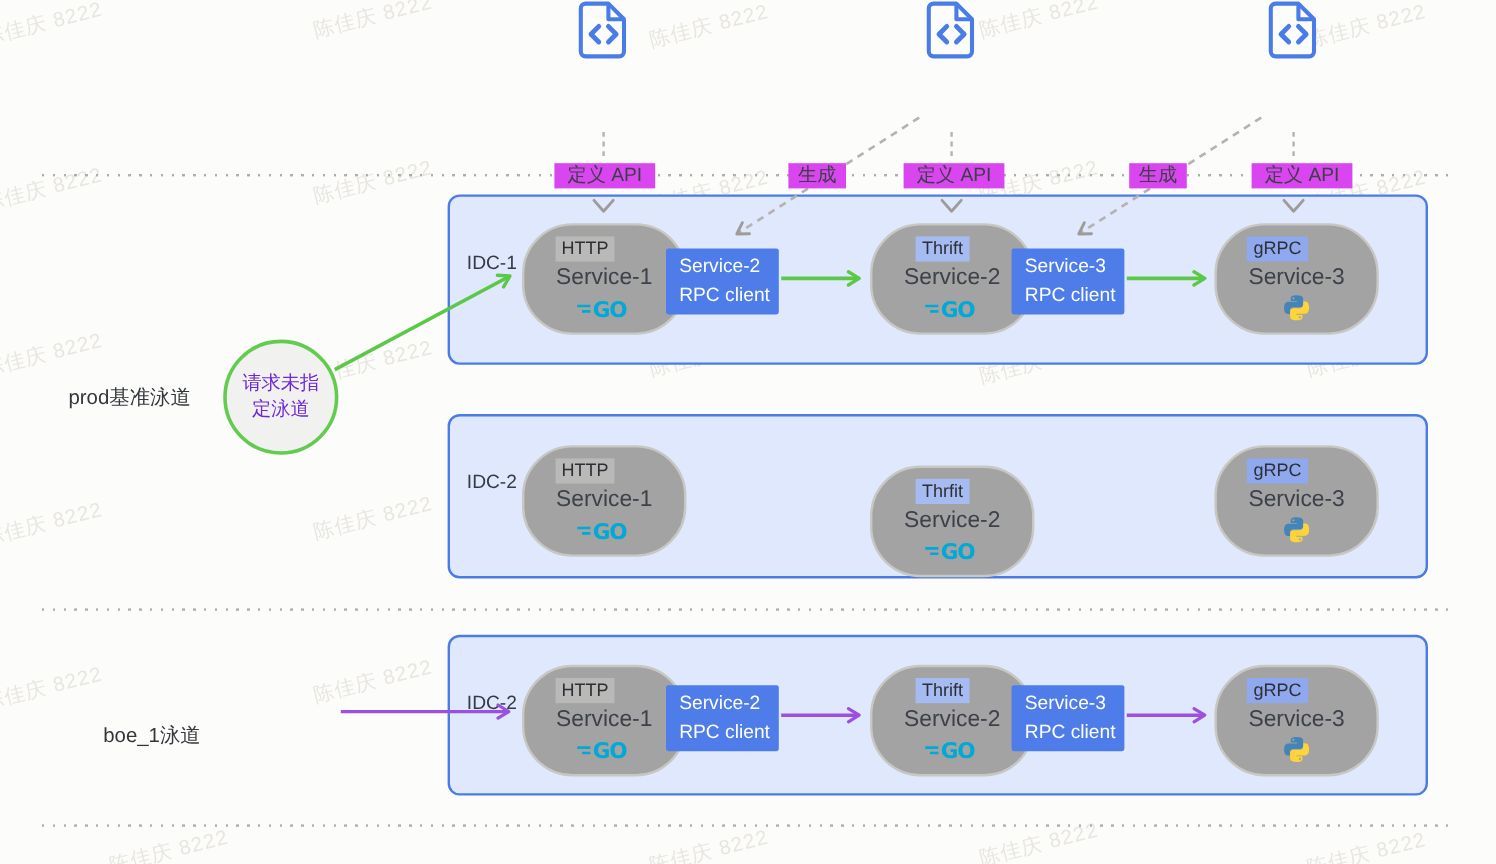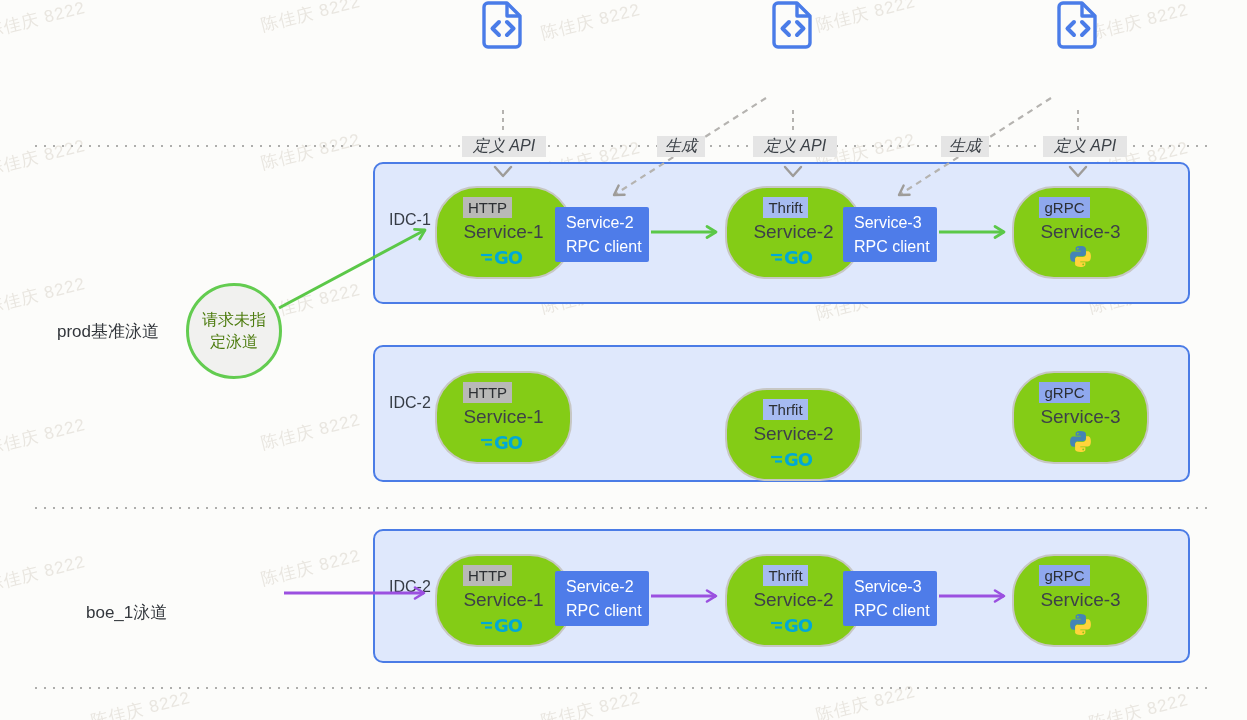--- a/index.html
+++ b/index.html
@@ -12,45 +12,45 @@
   
   .wm{position:absolute;font-size:17px;letter-spacing:1px;color:#e9e6e0;
       transform:rotate(-14deg);white-space:nowrap;z-index:0;}
   
   .dotline{position:absolute;left:35px;width:1178px;height:2px;z-index:1;
       background-image:repeating-linear-gradient(to right,#aeaeac 0 2px,transparent 2px 9px);}
   
   .idl-label{position:absolute;width:60px;top:30px;text-align:center;font-size:16px;z-index:4;}
   .idl-icon{position:absolute;top:56px;z-index:4;}
   .api-label,.gen-label{position:absolute;top:136px;text-align:center;font-size:16px;
-      background:#e5e5e5;z-index:4;padding:0 2px;font-style:italic;}
+      background:#d946ef;z-index:4;padding:0 2px;}
   .api-label{width:80px;}
   .gen-label{width:44px;text-align:center;}
   
   .idc{position:absolute;left:373px;width:817px;background:#dfe8fc;
       border:2.5px solid #4b7ce6;border-radius:10px;z-index:2;box-sizing:border-box;}
   .idc-label{position:absolute;left:14px;top:8px;font-size:16px;color:#353b44;margin-top:39px;}
   
-  .pill{position:absolute;width:137px;height:93px;background:#84cc16;
+  .pill{position:absolute;width:137px;height:93px;background:#a3a3a3;
       border:2px solid #c7c7c4;border-radius:42px;box-sizing:border-box;
       display:flex;flex-direction:column;align-items:center;justify-content:center;gap:1px;}
   .tag{font-size:15px;line-height:21px;padding:0 5px;color:#2c2f33;transform:translateX(-16px);}
   .tag-http{background:#b9b9b7;}
   .tag-thrift{background:#a6bbf1;margin-left:16px;}
   .tag-grpc{background:#8fa8ee;}
   .svc-name{font-size:19px;line-height:25px;color:#3d4149;}
   .logo-row{height:24px;display:flex;align-items:center;justify-content:center;}
   
   .rpc{position:absolute;width:94px;height:55px;background:#4e7ce9;color:#ffffff;
       font-size:16px;line-height:24px;padding:4px 0 0 11px;box-sizing:border-box;
       border-radius:2px;z-index:3;}
   
   .req-circle{position:absolute;width:96px;height:96px;border-radius:50%;background:#f1f1ef;
       display:flex;flex-direction:column;align-items:center;justify-content:center;
-      font-size:16px;line-height:22px;color:#4d7c0f;text-align:center;z-index:4;box-sizing:border-box;}
+      font-size:16px;line-height:22px;color:#6d28d9;text-align:center;z-index:4;box-sizing:border-box;}
   .circle-green{border:3px solid #63cc50;}
   .circle-purple{border:3px solid #a263e2;}
   .lane-label{position:absolute;font-size:17px;color:#33373c;z-index:4;white-space:nowrap;}
   
   .overlay{position:absolute;left:0;top:0;pointer-events:none;}
   #svg-under{z-index:3;}
   #svg-over{z-index:5;}
   .dash-v{stroke:#b5b3b0;stroke-width:2;stroke-dasharray:4 4;}
   .dash-d{stroke:#b5b3b0;stroke-width:2.2;stroke-dasharray:6 5;}
   .chev{stroke:#9e9c99;stroke-width:2.4;fill:none;stroke-linecap:round;stroke-linejoin:round;}

